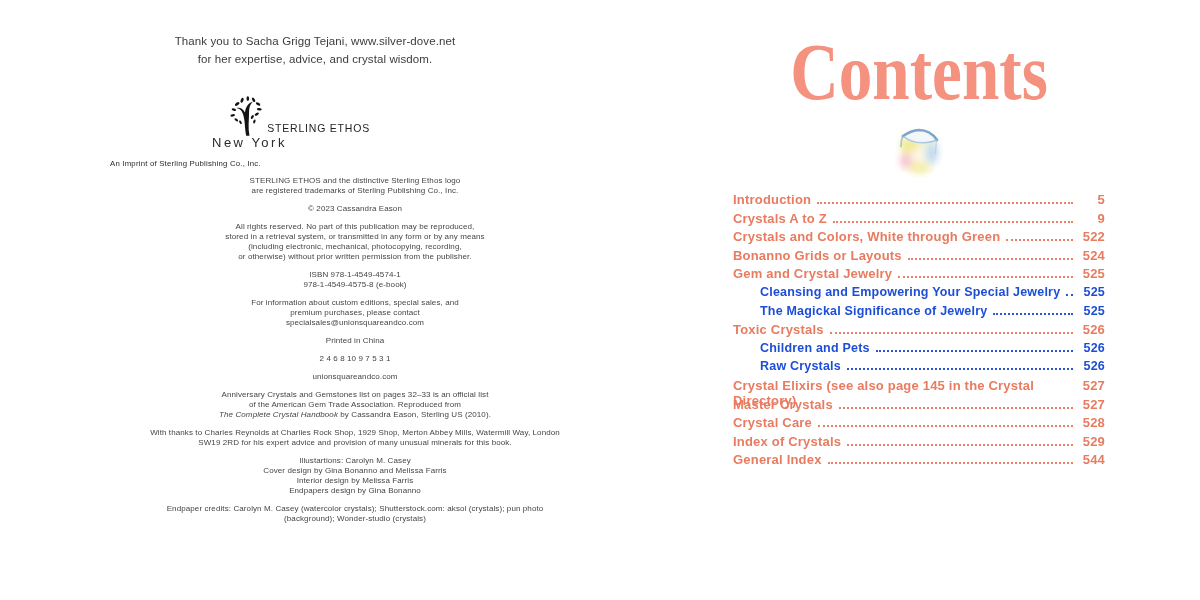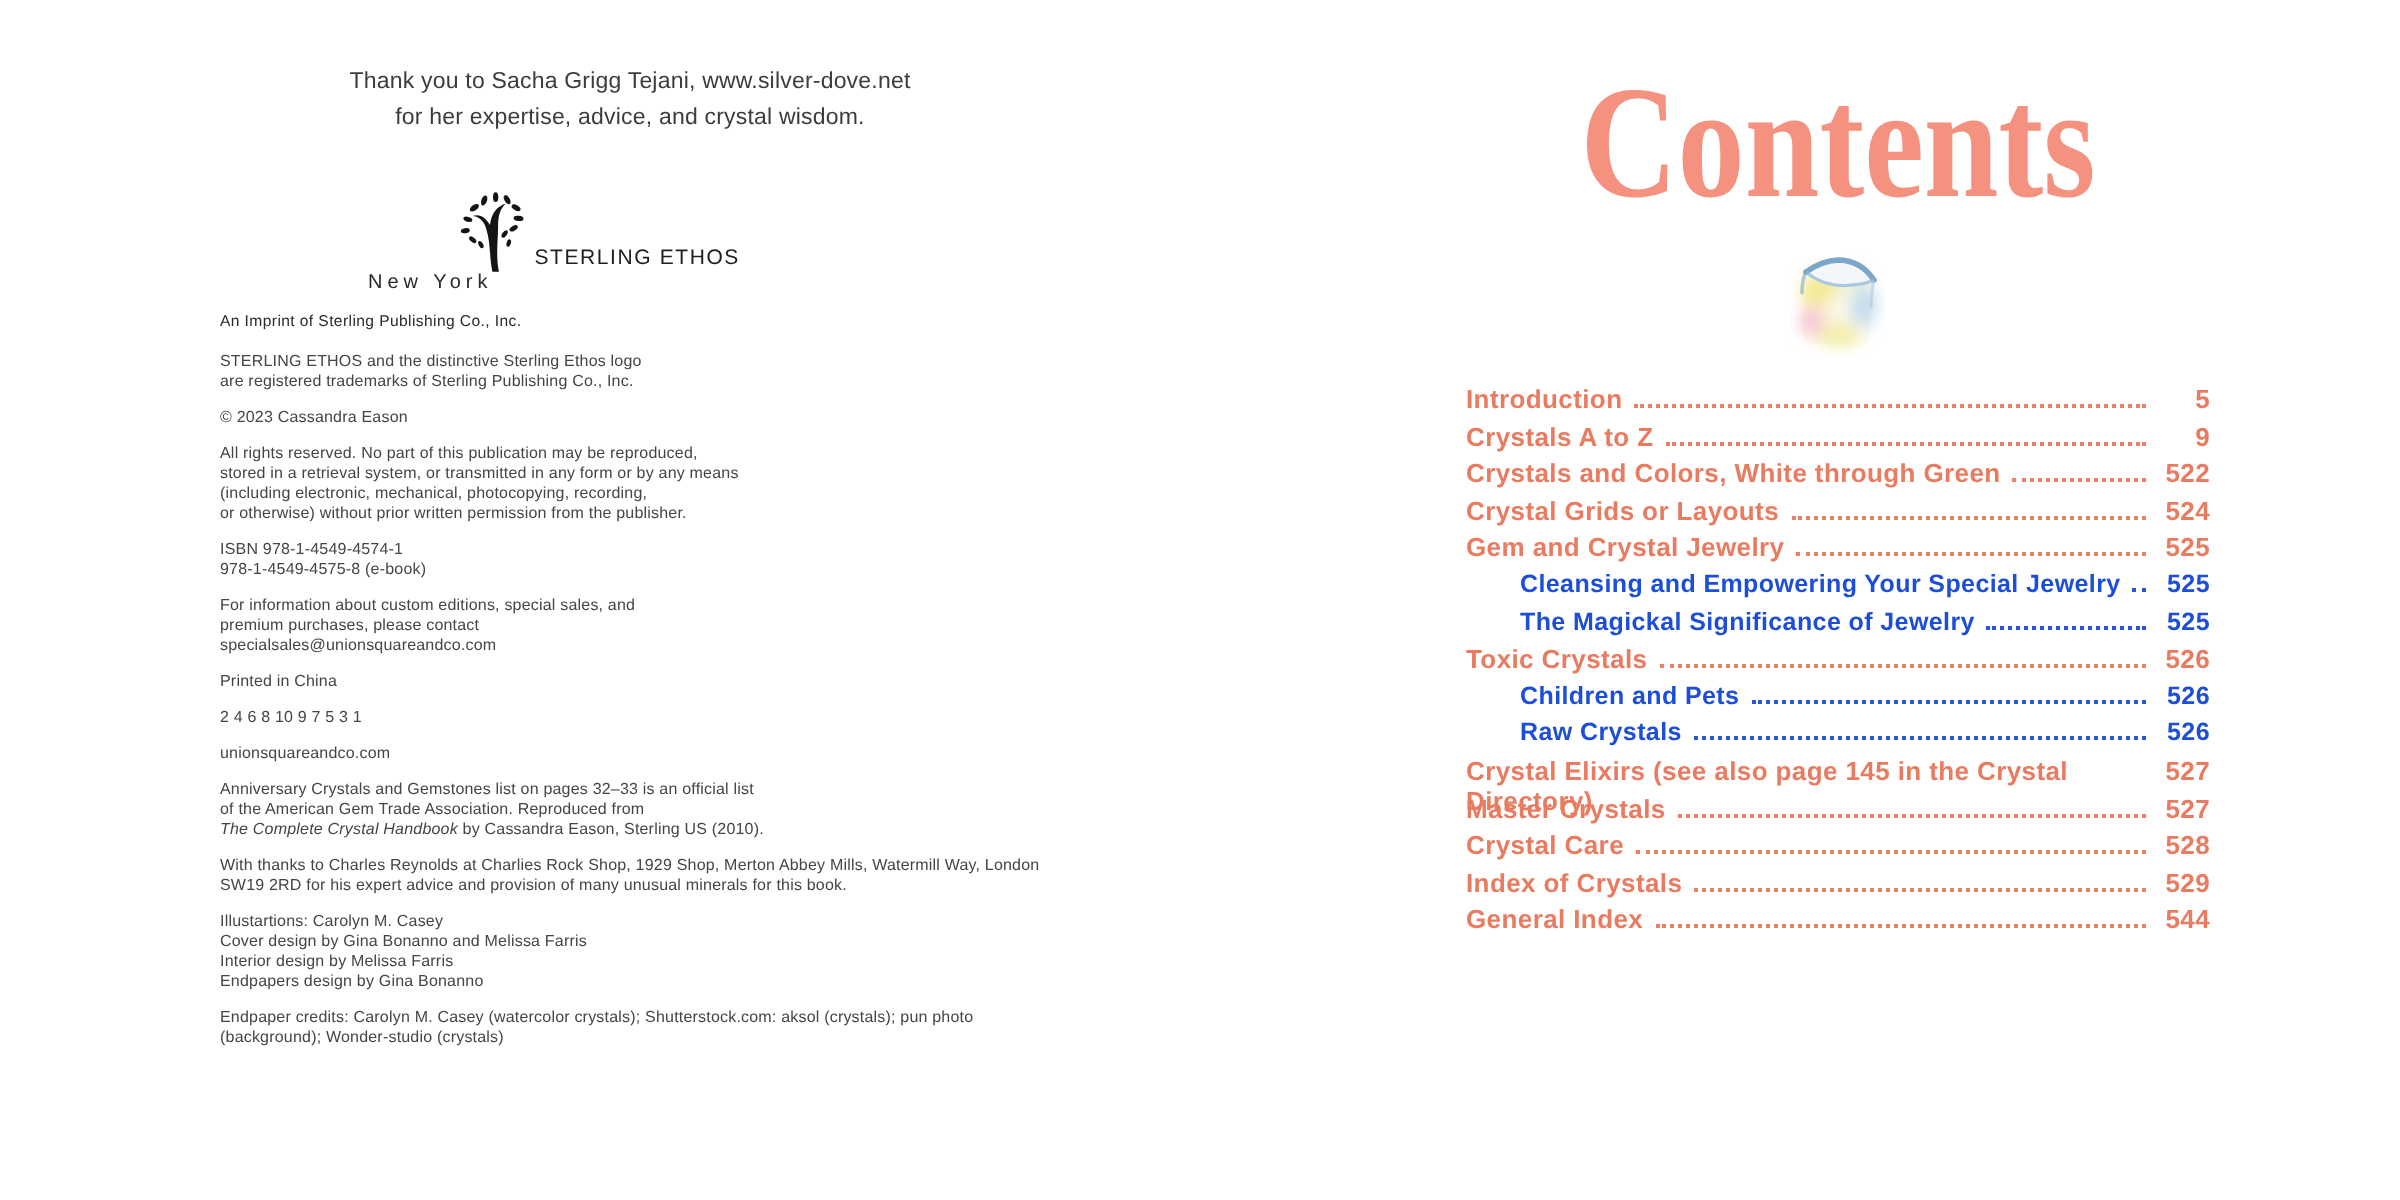--- a/index.html
+++ b/index.html
@@ -13,28 +13,28 @@
     text-align:center;font-size:11.5px;line-height:18px;color:#3c3c3c;
     white-space:pre-line;letter-spacing:.1px;
   }
   .publisher{position:absolute;left:110px;top:96px;width:260px;color:#1e1e1e;}
   .publisher .logo-row{display:flex;align-items:flex-end;justify-content:flex-end;}
   .publisher .tree{width:36px;height:42px;}
   .publisher .pub-name{
     font-size:10.5px;letter-spacing:.8px;margin-left:2px;margin-bottom:8px;color:#1e1e1e;
   }
   .publisher .pub-city{
-    font-size:10px;letter-spacing:2.5px;margin-left:74px;margin-top:-7px;color:#2a2a2a;
+    font-size:13px;letter-spacing:2.5px;margin-left:102px;margin-top:-7px;color:#2a2a2a;
   }
   .publisher .pub-imprint{
     font-size:7.8px;margin-top:9px;color:#2a2a2a;letter-spacing:.2px;
   }
   .copyright{
     position:absolute;left:110px;top:176px;width:490px;
-    font-size:8px;line-height:10px;color:#454545;letter-spacing:.1px;
+    font-size:8px;line-height:10px;color:#454545;letter-spacing:.1px;text-align:center;
   }
   .copyright .para{white-space:pre-line;margin:0 0 8px 0;}
   .copyright .italic{font-style:italic;margin-top:14px;}
   
   .contents-title{
     position:absolute;left:733px;top:26px;width:372px;height:92px;
     text-align:center;
     font-family:"Liberation Serif", serif;font-weight:700;
     font-size:80px;line-height:92px;color:#f4917f;
     transform:scaleX(.84);transform-origin:50% 50%;
@@ -158,21 +158,21 @@
         <span>Crystals A to Z</span>
         <span class="dots"></span>
         <span class="page-num">9</span>
       </div>
       <div class="toc-row">
         <span>Crystals and Colors, White through Green</span>
         <span class="dots"></span>
         <span class="page-num">522</span>
       </div>
       <div class="toc-row">
-        <span>Crystal Grids or Layouts</span>
+        <span>Bonanno Grids or Layouts</span>
         <span class="dots"></span>
         <span class="page-num">524</span>
       </div>
       <div class="toc-row">
         <span>Gem and Crystal Jewelry</span>
         <span class="dots"></span>
         <span class="page-num">525</span>
       </div>
       <div class="toc-row sub">
         <span>Cleansing and Empowering Your Special Jewelry</span>

